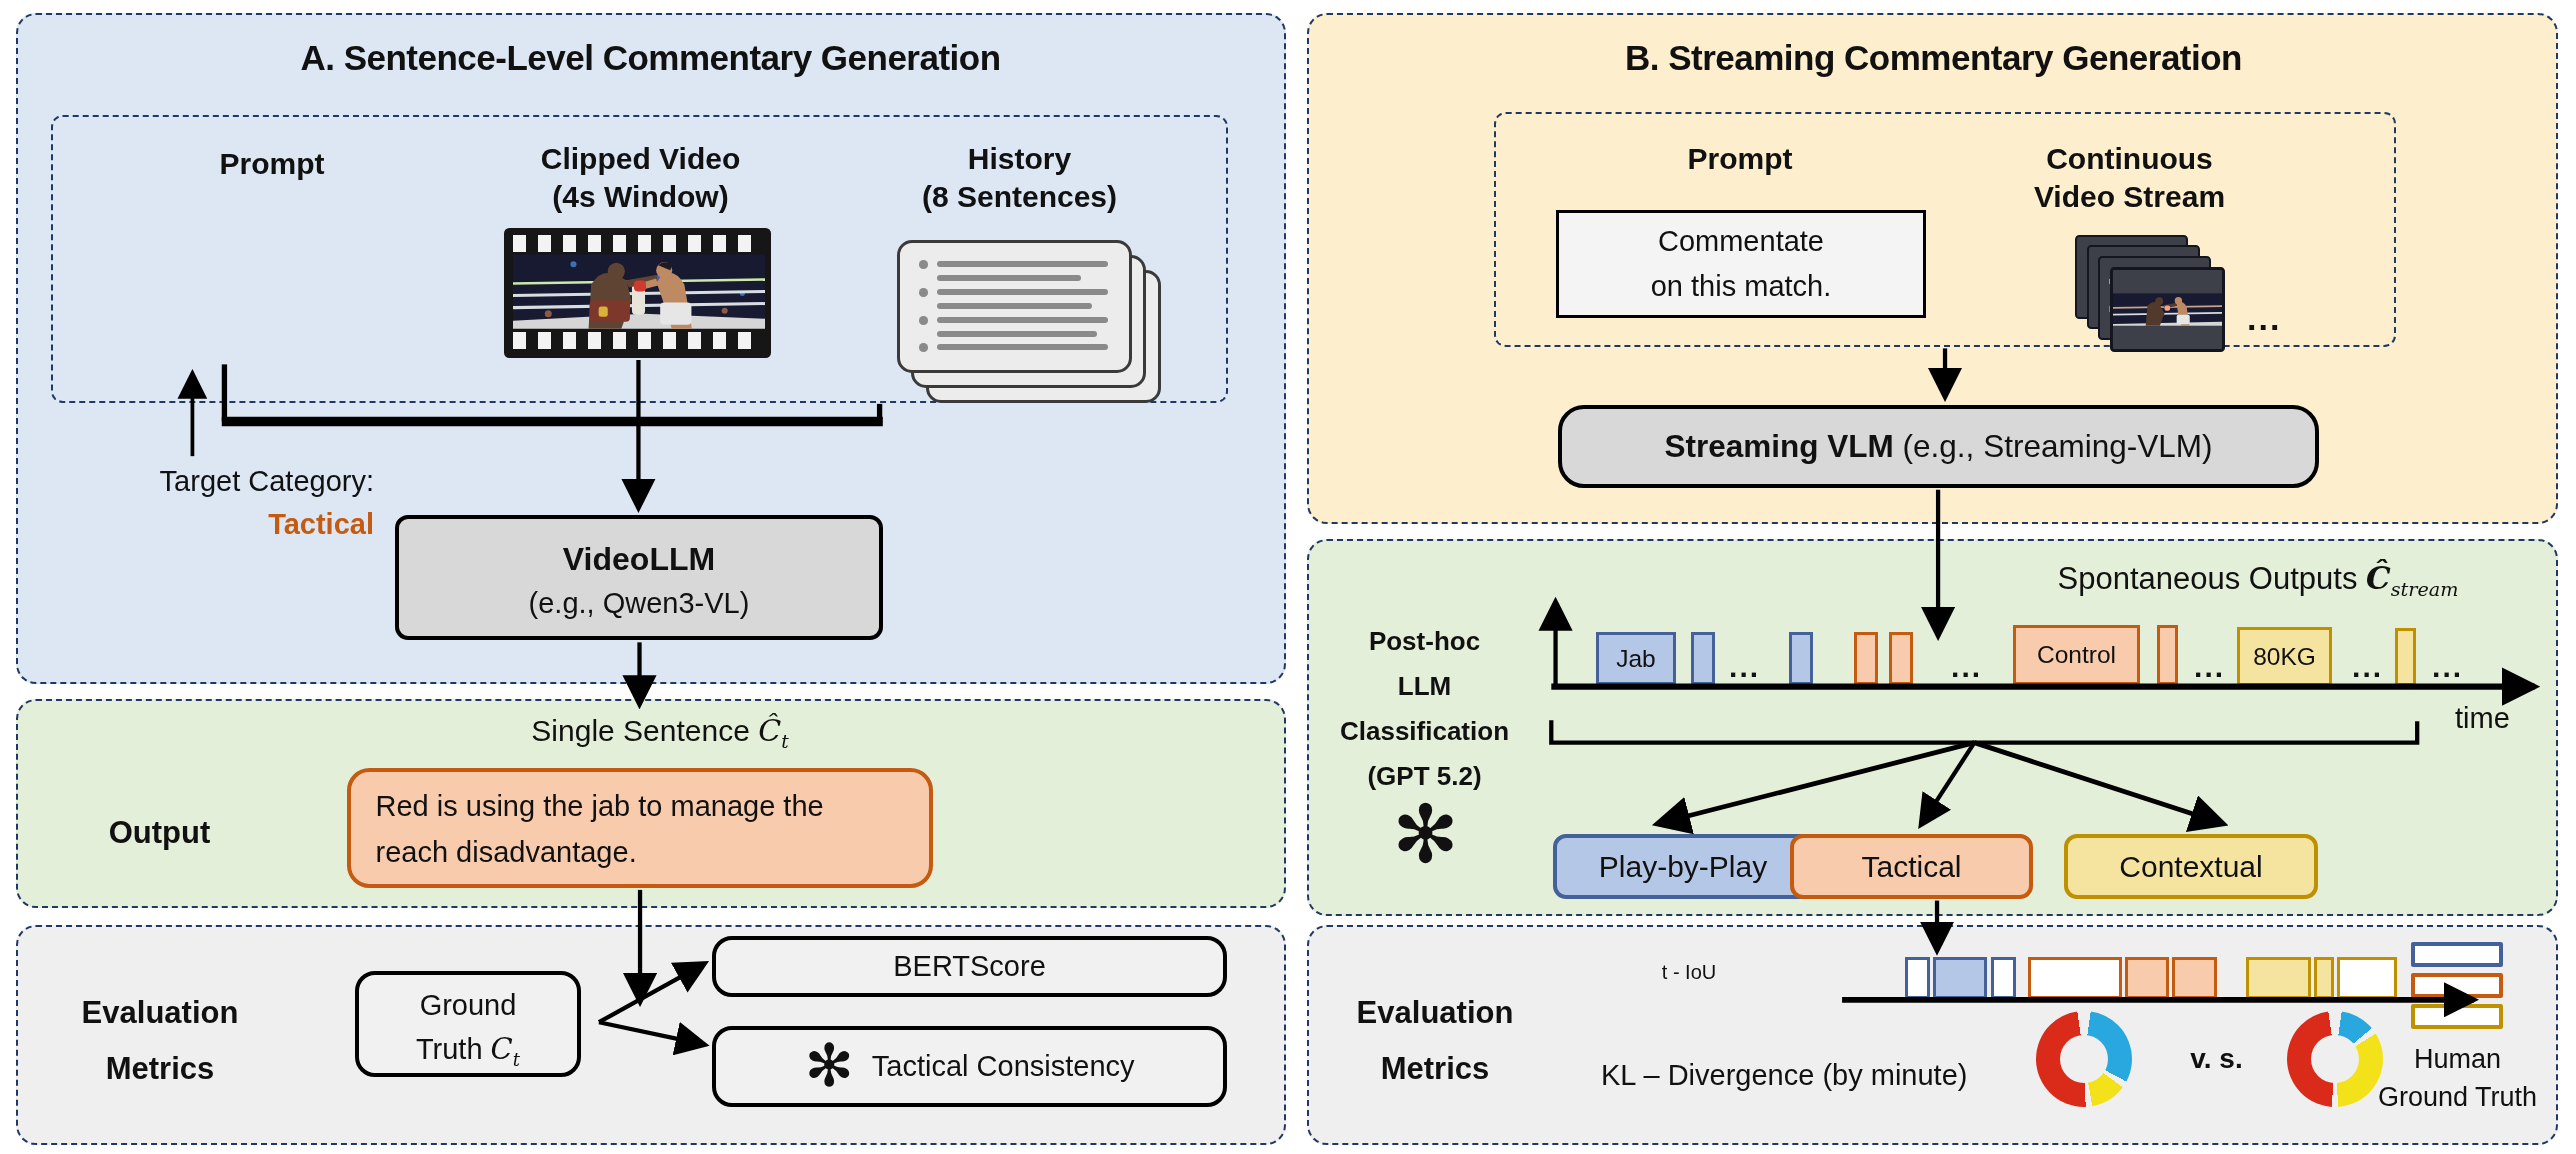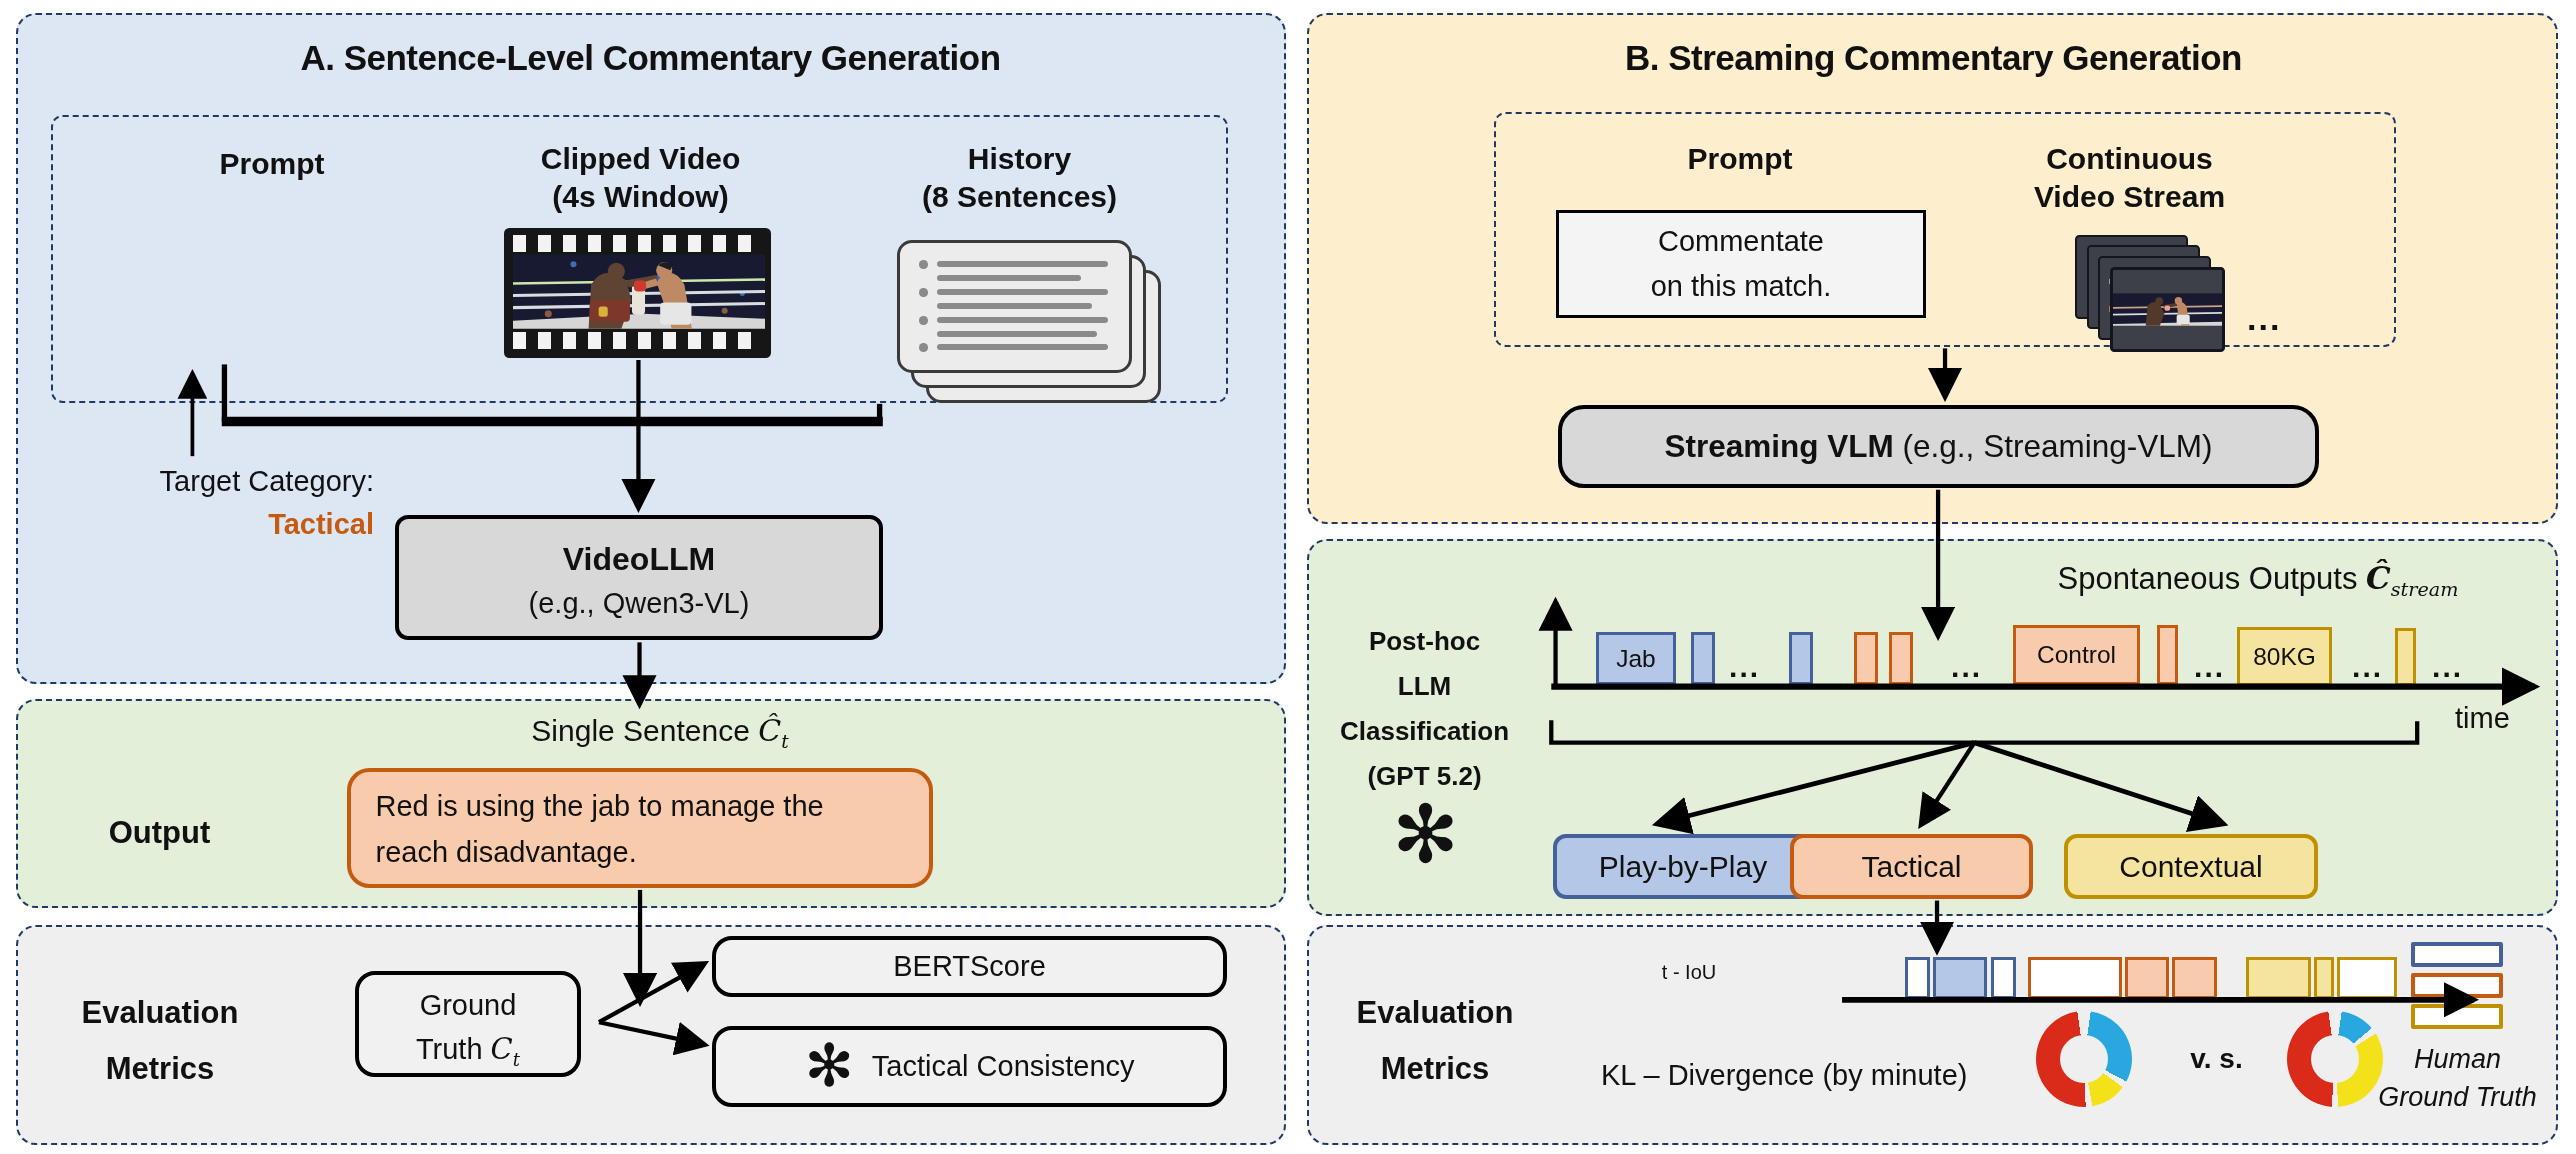--- a/index.html
+++ b/index.html
@@ -251,21 +251,21 @@
 
   <div class="abs" style="left:1601px;top:1059px;width:587px;font-size:29px;">KL – Divergence (by minute)</div>
 
   <div class="donut donut-l" style="left:2036px;top:1011px;"></div>
   <div class="abs" style="left:2166px;top:1043px;width:101px;text-align:center;font-size:28px;font-weight:700;">v. s.</div>
   <div class="donut donut-r" style="left:2287px;top:1011px;"></div>
 
   <div class="legend-box" style="left:2411px;top:942px;border-color:var(--c-blue-border);"></div>
   <div class="legend-box" style="left:2411px;top:973px;border-color:var(--c-accent-orange);"></div>
   <div class="legend-box" style="left:2411px;top:1004px;border-color:var(--c-yellow-border);"></div>
-  <div class="abs" style="left:2359px;top:1040px;width:197px;text-align:center;font-size:27px;line-height:38px;font-style:italic;">
+  <div class="abs" style="left:2359px;top:1040px;width:197px;text-align:center;font-size:27px;line-height:38px;">
     <div>Human</div>
     <div>Ground Truth</div>
   </div>
 
   <svg class="abs" width="2576" height="1154" style="left:0;top:0;pointer-events:none;" viewBox="0 0 4827 2163">
     <defs>
       <marker id="ah" viewBox="0 0 10 10" refX="8.5" refY="5" markerWidth="8" markerHeight="8" orient="auto-start-reverse" markerUnits="strokeWidth">
         <path d="M0,0 L10,5 L0,10 z" fill="#000"></path>
       </marker>
       <marker id="ah2" viewBox="0 0 10 10" refX="8.5" refY="5" markerWidth="6" markerHeight="6" orient="auto-start-reverse" markerUnits="strokeWidth">

